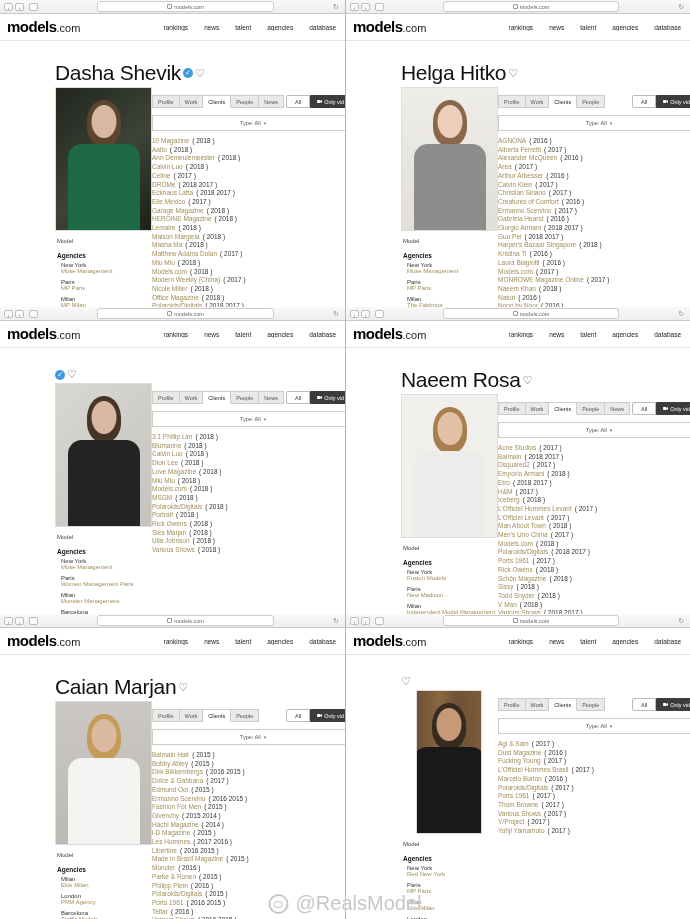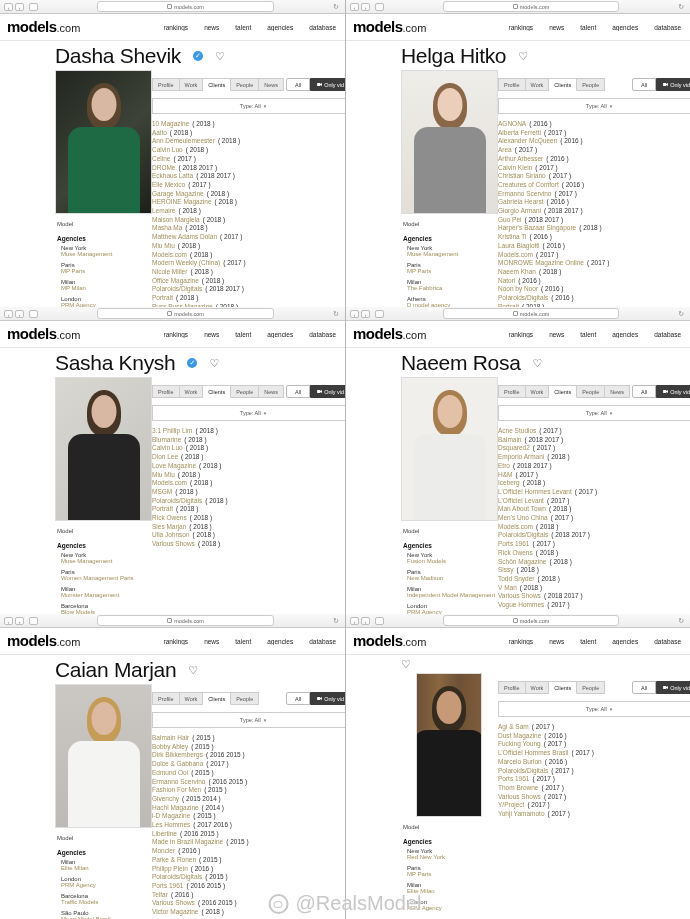--- a/index.html
+++ b/index.html
@@ -19,21 +19,21 @@
 
   
   .sitehead{height:26px;display:flex;align-items:center;padding:0 7px;border-bottom:1px solid #e5e5e5;background:#fff;}
   .logo{color:#000;text-decoration:none;white-space:nowrap;}
   .logo b{font-size:15px;letter-spacing:-0.5px;}
   .logo span{font-size:11px;color:#1a1a1a;}
   .sitenav{margin-left:auto;display:flex;gap:16px;white-space:nowrap;overflow:hidden;padding-right:2px;}
   .navitem{font-size:6.5px;color:#222;text-decoration:none;}
 
   
-  .namerow{display:flex;align-items:center;gap:12px;margin:3px 0 2px 55px;}
+  .namerow{display:flex;align-items:center;gap:2px;margin:20px 0 2px 55px;}
   .mname{margin:0;font-size:21px;font-weight:400;color:#111;letter-spacing:-0.3px;white-space:nowrap;}
   .vbadge{display:inline-block;width:10px;height:10px;border-radius:50%;background:#3b99e0;color:#fff;font-size:7px;line-height:10px;text-align:center;}
   .heart{font-size:11px;color:#555;cursor:pointer;}
 
   
   .content{display:flex;margin-left:55px;}
   .side{width:97px;flex:0 0 97px;}
   .photo{position:relative;width:95px;height:142px;border:1px solid #ddd;overflow:hidden;}
   .p-hair{position:absolute;top:12px;left:50%;transform:translateX(-50%);width:34px;height:46px;border-radius:48% 48% 42% 42%;}
   .p-face{position:absolute;top:17px;left:50%;transform:translateX(-50%);width:25px;height:33px;border-radius:50%;}
@@ -281,21 +281,20 @@
           <a class="logo"><b>models</b><span>.com</span></a>
           <nav class="sitenav">
             <a class="navitem">rankings</a>
             <a class="navitem">news</a>
             <a class="navitem">talent</a>
             <a class="navitem">agencies</a>
             <a class="navitem">database</a>
           </nav>
         </header>
         <div class="namerow">
-          <h1 class="mname">Sasha Knysh</h1>
           <span class="vbadge">✓</span>
           <span class="heart">♡</span>
         </div>
         <div class="content">
           <aside class="side">
             <div class="photo" style="background: linear-gradient(135deg, rgb(216, 215, 210), rgb(196, 195, 190));">
               <span class="p-hair" style="background: rgb(70, 53, 37);"></span>
               <span class="p-face" style="background: rgb(216, 183, 163);"></span>
               <span class="p-torso" style="background: rgb(36, 36, 36);"></span>
             </div>

